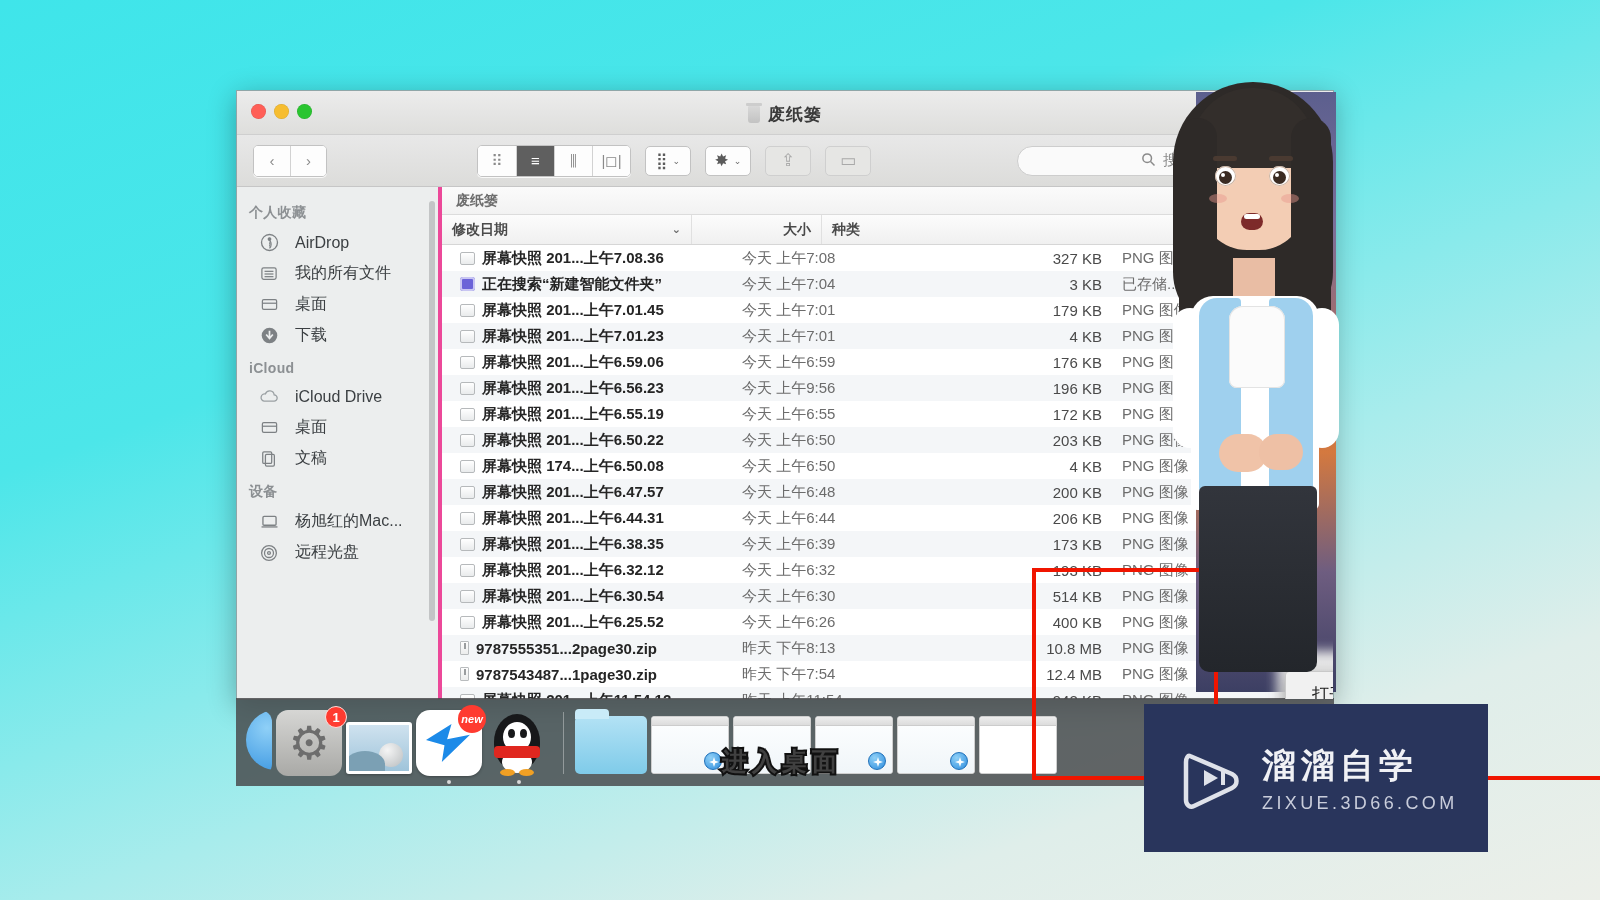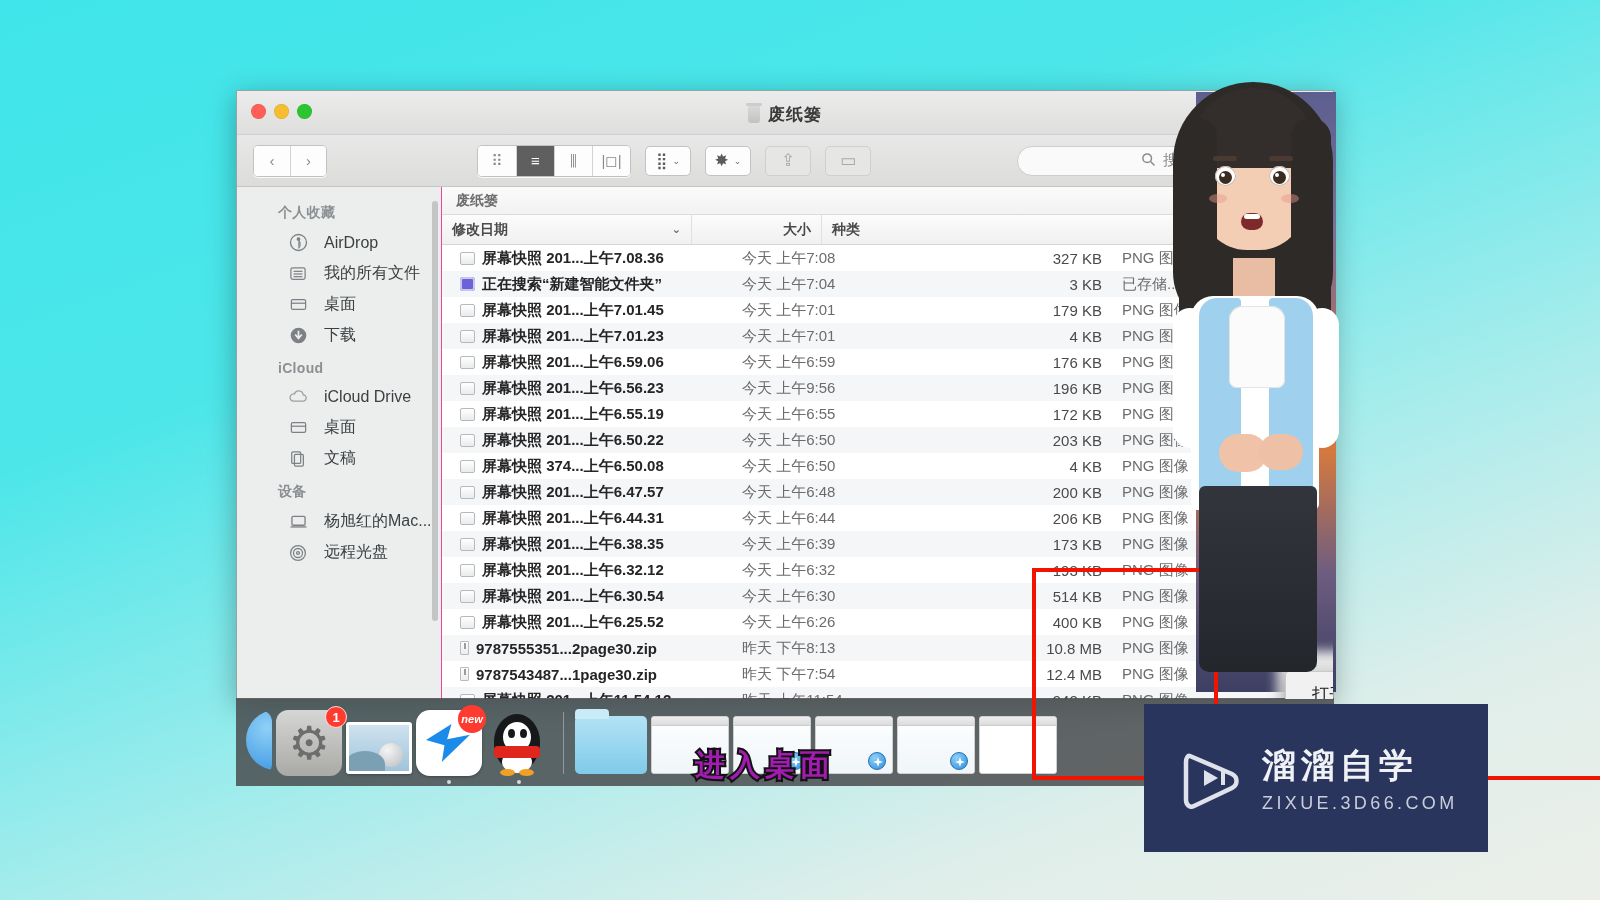--- a/index.html
+++ b/index.html
@@ -77,23 +77,22 @@
     margin-left:auto; width:300px; height:30px; border-radius:15px;
     background:#fafafa; border:1px solid #cdcdcd;
     display:flex; align-items:center; justify-content:center; gap:7px;
     color:#8b8b8b; font-size:15px;
   }
 
   
   .wbody { flex:1; display:flex; min-height:0; }
   .sidebar {
     width:205px; flex:0 0 205px; background:#eceeee;
-    border-right:1px solid #ec4899; padding-top:8px; position:relative;
+    border-right:4px solid #ec4899; padding-top:8px; position:relative;
     overflow:hidden;
-    padding-left:29px;
   }
   .sb-group { font-size:14px; color:#8c9093; font-weight:700; padding:9px 0 5px 12px; letter-spacing:.3px; }
   .sb-item {
     display:flex; align-items:center; gap:16px; padding:4px 0 4px 22px;
     font-size:16px; color:#3c4043; height:31px;
   }
   .sb-ico { width:20px; height:18px; flex:0 0 20px; color:#7d8184; display:flex; align-items:center; justify-content:center; }
   .sb-ico svg { display:block; }
   .sb-label { white-space:nowrap; overflow:hidden; text-overflow:ellipsis; }
   .sb-scroll {
@@ -182,22 +181,22 @@
   .qq-ico { width:62px; height:66px; position:relative; }
   .qq-body { position:absolute; left:8px; top:4px; width:46px; height:56px; border-radius:50% 50% 46% 46%; background:#17181a; }
   .qq-face { position:absolute; left:17px; top:12px; width:28px; height:30px; border-radius:50%; background:#fff; }
   .qq-eye { position:absolute; top:19px; width:7px; height:9px; border-radius:50%; background:#17181a; }
   .qq-scarf { position:absolute; left:8px; top:36px; width:46px; height:12px; background:#e0271f; border-radius:4px; }
   .qq-belly { position:absolute; left:16px; top:41px; width:30px; height:22px; border-radius:50%; background:#fff; }
   .qq-foot { position:absolute; bottom:0px; width:15px; height:7px; border-radius:50%; background:#f0a024; }
 
   
   .caption {
-    position:absolute; left:695px; top:745px; z-index:60;
-    font-size:30px; font-weight:800; color:#a21caf; letter-spacing:5px;
+    position:absolute; left:722px; top:745px; z-index:60;
+    font-size:25px; font-weight:800; color:#404040; letter-spacing:5px;
     -webkit-text-stroke:4px #111; paint-order: stroke fill;
     font-family:"DejaVu Sans","Liberation Sans",sans-serif;
   }
 
   
   .blur-desktop { position:absolute; left:1040px; top:560px; width:180px; height:220px;
      background:linear-gradient(#e9e9e9,#cdcdcd); filter:blur(6px); z-index:18; }
 
   
   .avatar { position:absolute; left:1155px; top:82px; width:196px; height:640px; z-index:55; }
@@ -496,21 +495,21 @@
               <span class="fico png"></span>
               <span>屏幕快照 201...上午6.50.22</span>
             </div>
             <div class="c c-date">今天 上午6:50</div>
             <div class="c c-size">203 KB</div>
             <div class="c c-kind">PNG 图像</div>
           </div>
           <div class="row">
             <div class="c c-name">
               <span class="fico png"></span>
-              <span>屏幕快照 374...上午6.50.08</span>
+              <span>屏幕快照 174...上午6.50.08</span>
             </div>
             <div class="c c-date">今天 上午6:50</div>
             <div class="c c-size">4 KB</div>
             <div class="c c-kind">PNG 图像</div>
           </div>
           <div class="row">
             <div class="c c-name">
               <span class="fico png"></span>
               <span>屏幕快照 201...上午6.47.57</span>
             </div>

